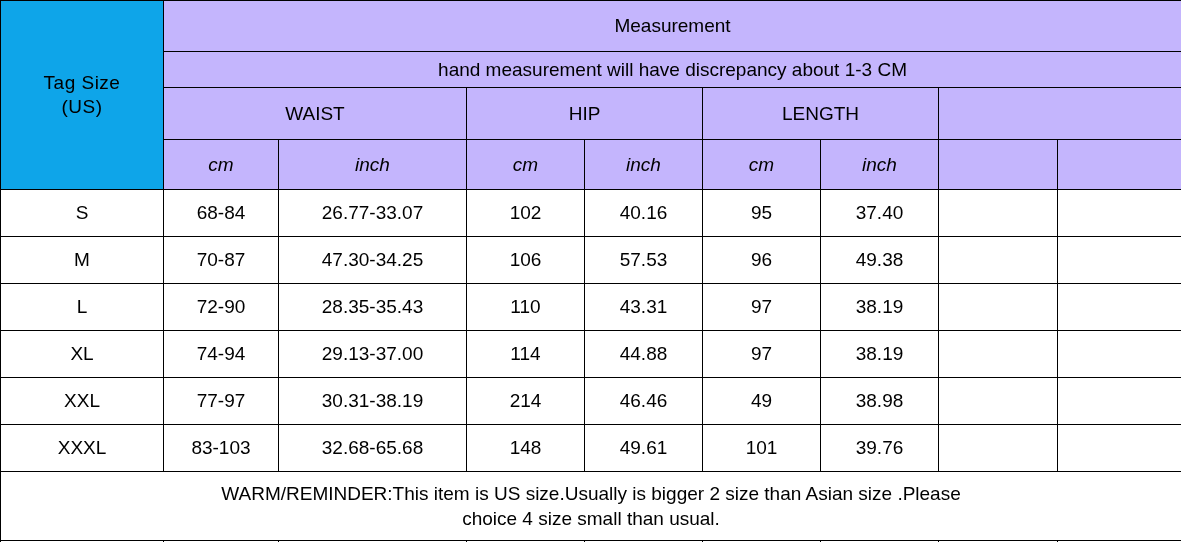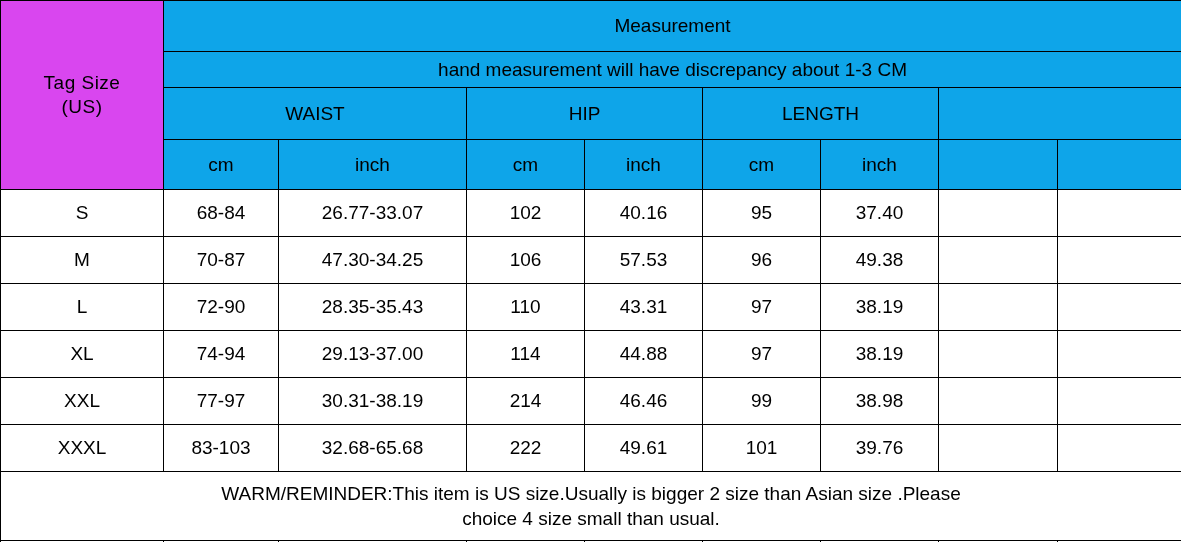--- a/index.html
+++ b/index.html
@@ -29,26 +29,26 @@
     padding: 0;
     text-align: center;
     vertical-align: middle;
     color: #000000;
     font-size: 19px;
     font-weight: normal;
     overflow: hidden;
   }
   
   td.hd {
-    background: #0ea5e9;
+    background: #c4b5fd;
     color: #ffffff;
     border: 1px solid #ffffff;
   }
   td.hd-tag {
-    background: #d946ef;
+    background: #0ea5e9;
     border-left: 1px solid #27405f;
     border-top: 1px solid #27405f;
     border-bottom: 1px solid #ffffff;
     border-right: 1px solid #ffffff;
     color: #e01b1b;
     font-size: 30px;
     line-height: 1.28;
     letter-spacing: .5px;
   }
   td.hd-measurement {
@@ -59,20 +59,21 @@
   td.hd-note {
     font-size: 19px;
     font-weight: bold;
     border-right: 1px solid #27405f;
   }
   td.hd-group {
     font-size: 28px;
   }
   td.hd-unit {
     font-size: 24px;
+    font-style: italic;
   }
   td.hd-blank {
     border-right: 1px solid #27405f;
   }
   td.hd-blank-mid { }
   
   td.dc {
     height: 46px;
     font-size: 19px;
   }
@@ -192,30 +193,30 @@
         <td class="dc">38.19</td>
         <td class="dc dc-empty"></td>
         <td class="dc dc-empty"></td>
       </tr>
       <tr>
         <td class="dc dc-size">XXL</td>
         <td class="dc">77-97</td>
         <td class="dc">30.31-38.19</td>
         <td class="dc">214</td>
         <td class="dc">46.46</td>
-        <td class="dc">99</td>
+        <td class="dc">49</td>
         <td class="dc">38.98</td>
         <td class="dc dc-empty"></td>
         <td class="dc dc-empty"></td>
       </tr>
       <tr>
         <td class="dc dc-size">XXXL</td>
         <td class="dc">83-103</td>
         <td class="dc">32.68-65.68</td>
-        <td class="dc">222</td>
+        <td class="dc">148</td>
         <td class="dc">49.61</td>
         <td class="dc">101</td>
         <td class="dc">39.76</td>
         <td class="dc dc-empty"></td>
         <td class="dc dc-empty"></td>
       </tr>
 
       <tr>
         <td class="warn" colspan="9">
           <span class="warn-line">WARM/REMINDER:This item is US size.Usually is bigger 2 size than Asian size .Please</span>

